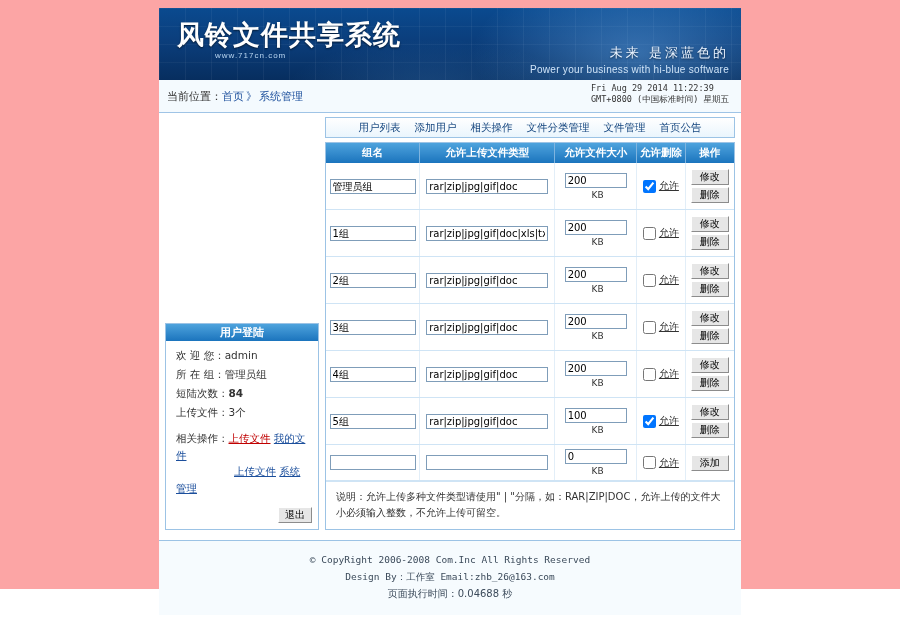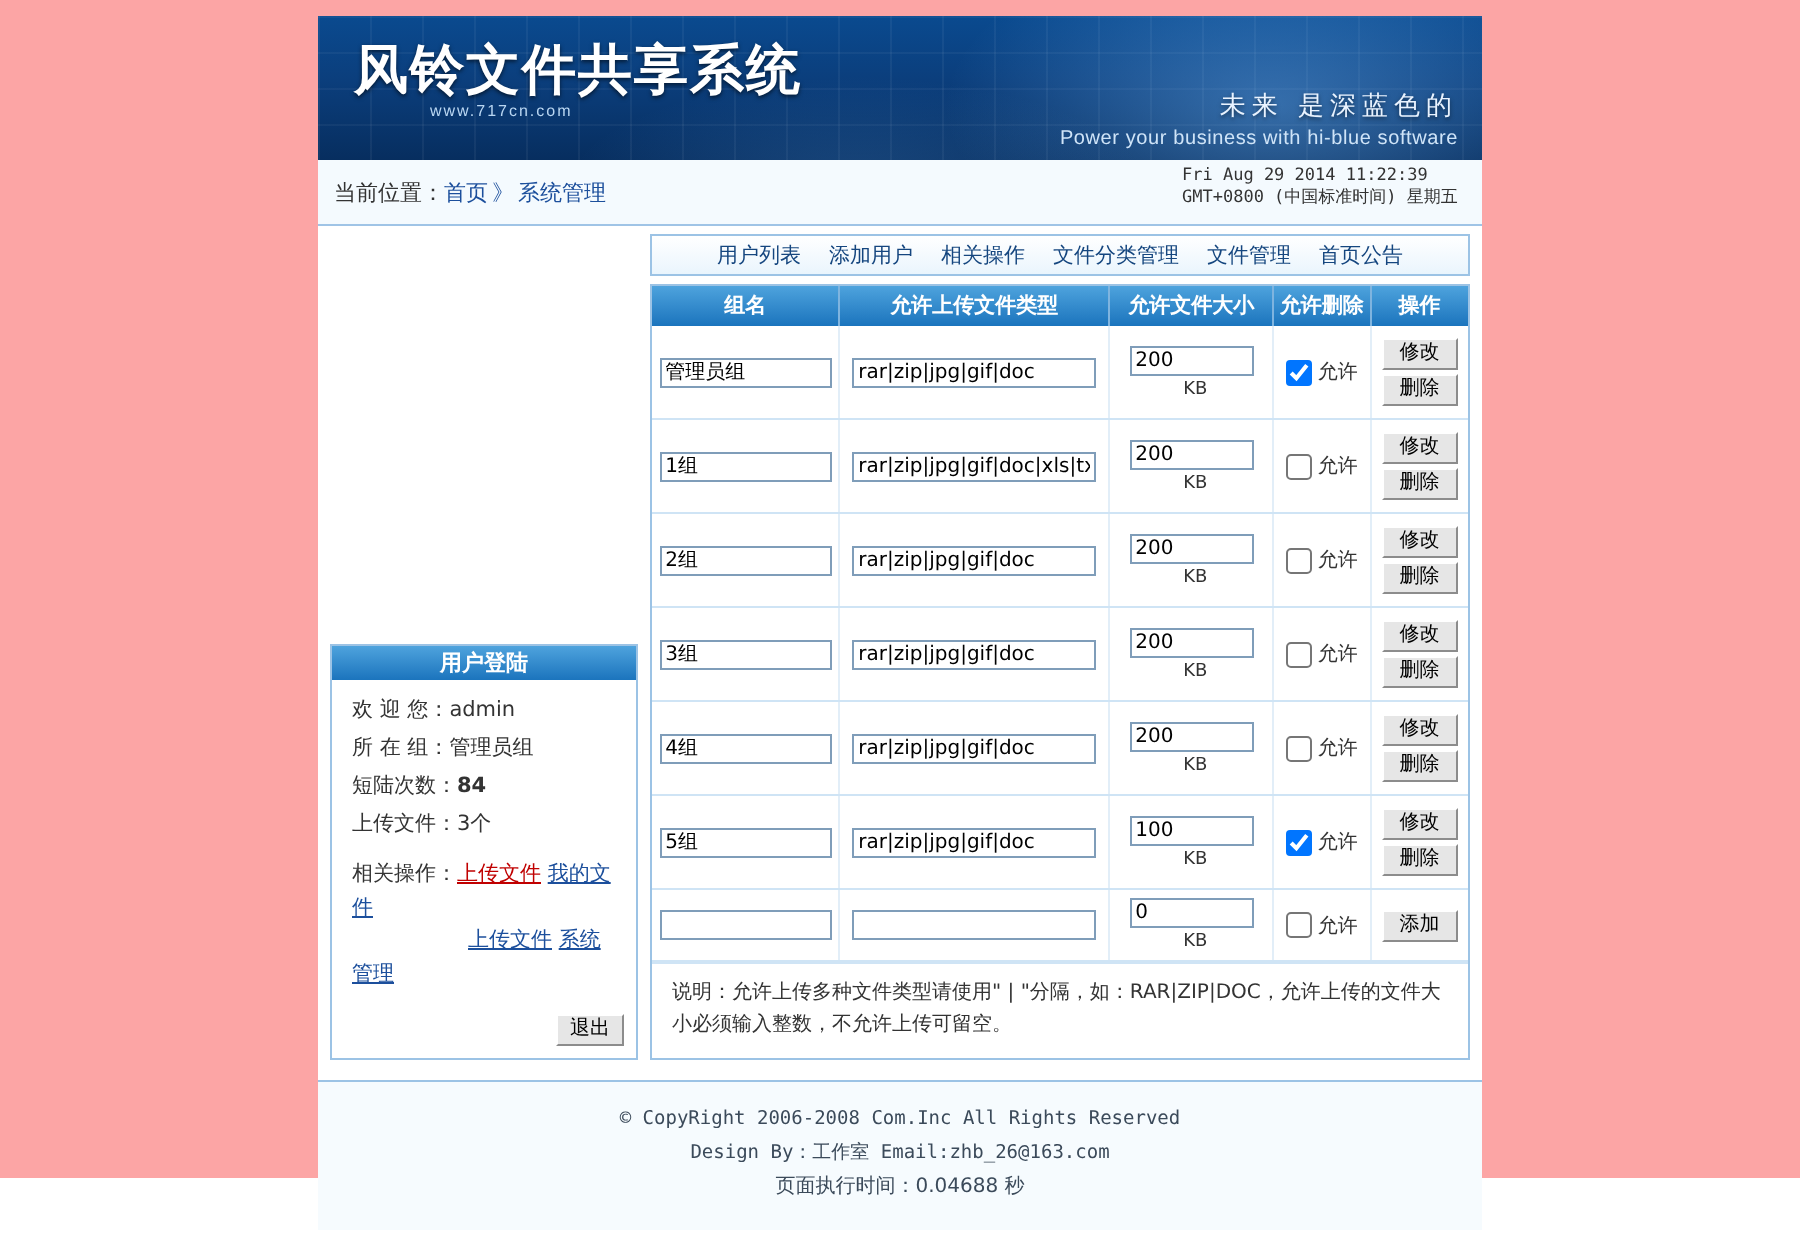--- a/index.html
+++ b/index.html
@@ -270,21 +270,21 @@
     padding: 0 2px;
     border: 1px solid #7f9db9;
     background: #ffffff;
     color: #000;
     box-sizing: border-box;
   }
   .in-name  { width: 86px; }
   .in-types { width: 122px; }
   .in-size  { width: 62px; }
   .kb { font-size: 9px; color: #333; margin-left: 4px; }
-  .chk-cell { white-space: nowrap; }
+  .chk-cell { white-space: nowrap; text-decoration: underline; }
   .chk-cell input { vertical-align: middle; margin: 0 3px 0 0; }
   .chk-cell span { vertical-align: middle; font-size: 10px; }
   .op-cell { padding: 2px 3px; }
   .op-btn {
     display: block;
     width: 38px;
     margin: 2px auto;
   }
 
   .note {

